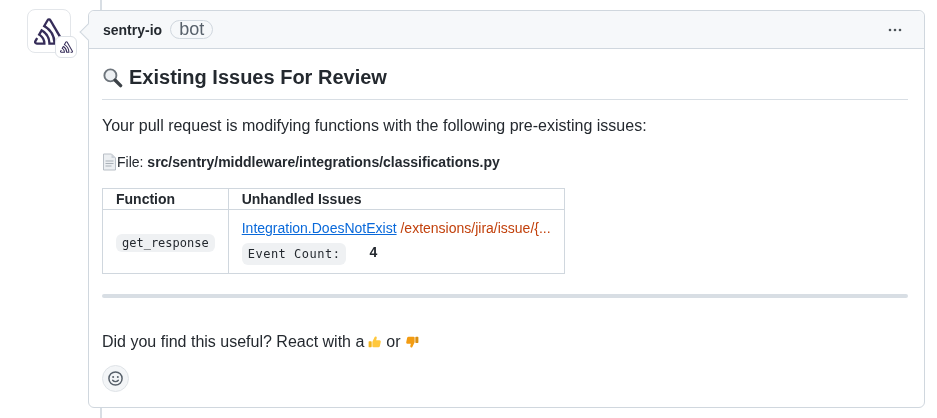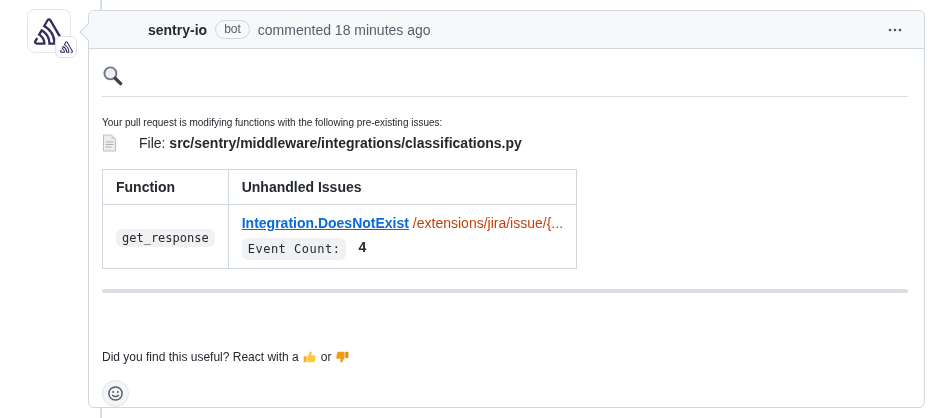--- a/index.html
+++ b/index.html
@@ -38,65 +38,65 @@
   .comment-caret {
     position:absolute; left:-7px; top:15px; width:12px; height:12px;
     background:#f6f8fa; border-left:1px solid #d0d7de; border-bottom:1px solid #d0d7de;
     transform:rotate(45deg);
   }
   .comment-header {
     height:38px; background:#f6f8fa; border-bottom:1px solid #d0d7de;
     border-radius:6px 6px 0 0;
     display:flex; align-items:center; padding:0 16px 0 14px; font-size:14px;
   }
-  .author-link { font-weight:700; color:#24292f; text-decoration:none; cursor:pointer;margin-left:45px; }
+  .author-link { font-weight:700; color:#24292f; text-decoration:none; cursor:pointer; }
   .bot-badge {
-    margin-left:8px; font-size:12px; line-height:17px; padding:0 8px;
+    margin-left:8px; font-size:18px; line-height:17px; padding:0 8px;
     border:1px solid #d0d7de; border-radius:2em; color:#57606a; background:transparent;
   }
   .timestamp-link { margin-left:8px; color:#57606a; text-decoration:none; cursor:pointer; }
   .kebab-button {
     margin-left:auto; background:none; border:none; padding:4px; cursor:pointer;
     display:flex; align-items:center; color:#57606a;
   }
   
   .comment-body { padding:16px 16px 14px 13px; }
   .md-heading {
     font-size:20px; font-weight:700; line-height:24px;
     display:flex; align-items:center; gap:6px;
     padding-bottom:10px; border-bottom:1px solid #d8dee4; margin-bottom:16px;
   }
   .md-heading svg { flex:0 0 auto; }
-  .intro-text { font-size:10px; line-height:20px; }
+  .intro-text { font-size:16px; line-height:20px; margin-bottom:16px; }
   .file-line {
     font-size:14px; line-height:20px; margin-bottom:16px;
-    display:flex; align-items:center; gap:22px;
+    display:flex; align-items:center; gap:0;
   }
   .file-path { font-weight:700; }
   
   .issues-table { border-collapse:collapse; font-size:14px; margin-bottom:20px; }
   .issues-table th, .issues-table td { border:1px solid #d0d7de; text-align:left; vertical-align:middle; }
-  .issues-table th { font-weight:700; padding:9px 13px; }
+  .issues-table th { font-weight:700; padding:2px 13px; }
   .issues-table td { padding:8px 13px; }
   .col-function { width:125px; }
   .code-pill {
     font-family:"DejaVu Sans Mono","Liberation Mono",monospace;
     font-size:12px; font-weight:400; background:#eff1f3;
     padding:2px 6px; border-radius:6px; white-space:nowrap;
   }
   .code-pill.regular { font-weight:400; letter-spacing:0.5px; }
   .issue-line1 { white-space:nowrap; line-height:20px; }
-  .issue-link { color:#0969da; font-weight:700; text-decoration:underline; cursor:pointer; }
+  .issue-link { color:#0969da; font-weight:400; text-decoration:underline; cursor:pointer; }
   .issue-suffix { color:#c2410c; }
-  .issue-line2 { margin-top:5px; line-height:18px; display:flex; align-items:flex-start; gap:12px; }
+  .issue-line2 { margin-top:5px; line-height:18px; display:flex; align-items:flex-start; gap:23px; }
   .event-count-value { font-weight:700; font-size:14px; }
   
   .md-hr { border:0; height:4px; background:#d8dee4; border-radius:2px; }
   .footer-note {
-    margin-top:56px; font-size:12px; line-height:16px; color:#24292f;
+    margin-top:36px; font-size:16px; line-height:16px; color:#24292f;
     display:flex; align-items:center; gap:4px;
   }
   .reaction-button {
     margin-top:15px; width:27px; height:27px; border-radius:50%;
     background:#f3f5f7; border:1px solid #dfe3e7; cursor:pointer;
     display:flex; align-items:center; justify-content:center; padding:0;
   }
 </style>
 </head>
 <body>
@@ -113,39 +113,39 @@
     </svg>
   </span>
 </a>
 
 <div class="comment-card">
   <div class="comment-caret"></div>
 
   <div class="comment-header">
     <a class="author-link">sentry-io</a>
     <span class="bot-badge">bot</span>
-    <a class="timestamp-link">commented 18 minutes ago</a>
     <button class="kebab-button">
       <svg width="18" height="16" viewBox="0 0 16 16" aria-hidden="true">
         <g fill="#4b5258">
           <circle cx="3" cy="8" r="1.3"></circle>
             <circle cx="8" cy="8" r="1.3"></circle>
             <circle cx="13" cy="8" r="1.3"></circle>
         </g>
       </svg>
     </button>
   </div>
 
   <div class="comment-body">
 
     <h3 class="md-heading">
       <svg width="21" height="21" viewBox="0 0 21 21" aria-hidden="true">
         <circle cx="8.4" cy="8.4" r="6" fill="#edf0f3" stroke="#6e757c" stroke-width="1.9"></circle>
         <line x1="13.2" y1="13.2" x2="18.6" y2="18.6" stroke="#3c4147" stroke-width="3.4" stroke-linecap="round"></line>
       </svg>
+      <span>Existing Issues For Review</span>
     </h3>
 
     <p class="intro-text">Your pull request is modifying functions with the following pre-existing issues:</p>
 
     <p class="file-line">
       <svg width="15" height="18" viewBox="0 0 15 18" aria-hidden="true">
         <path d="M1.5 1h8l4 4v12h-12z" fill="#eceff2" stroke="#b9bfc6" stroke-width="1"></path>
         <path d="M9.5 1l4 4h-4z" fill="#cbd1d8"></path>
         <g stroke="#aab1b8" stroke-width="1">
           <line x1="3.5" y1="8" x2="11.5" y2="8"></line>

